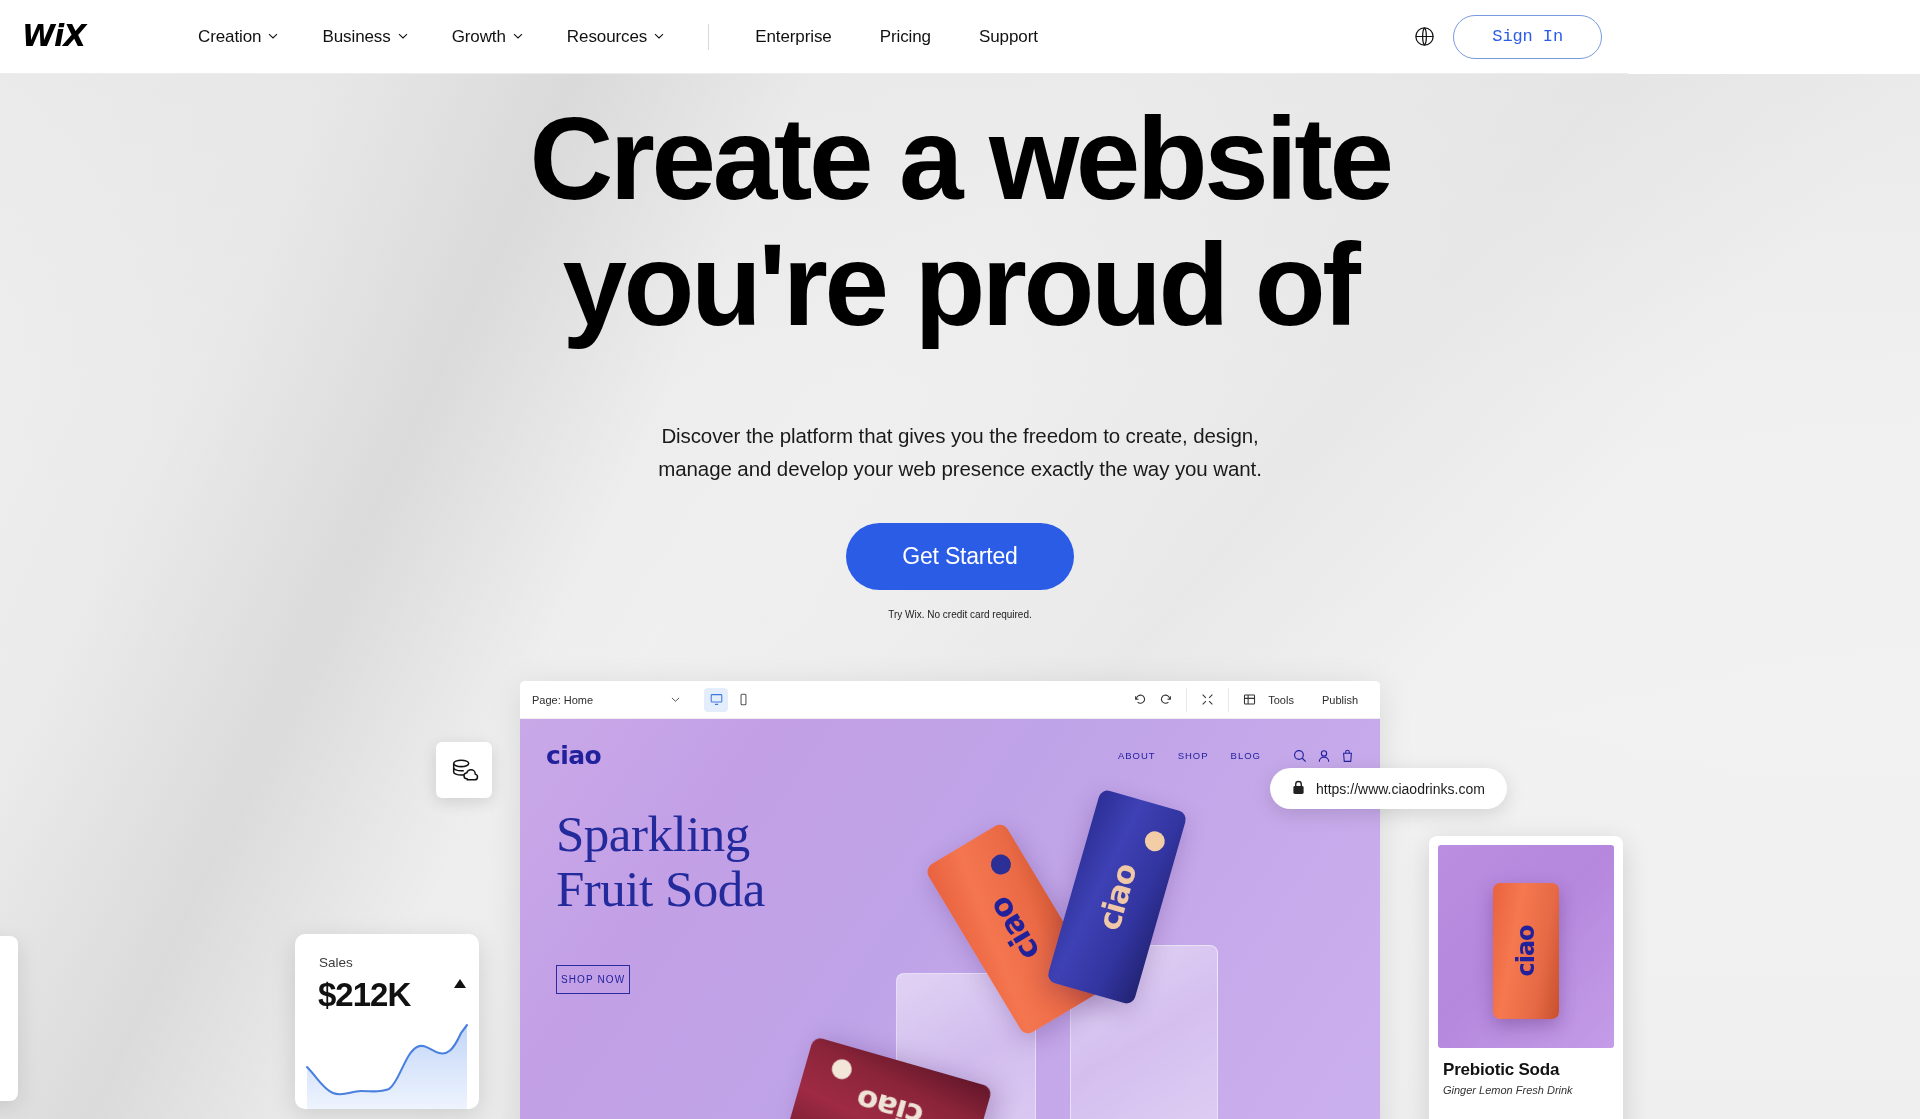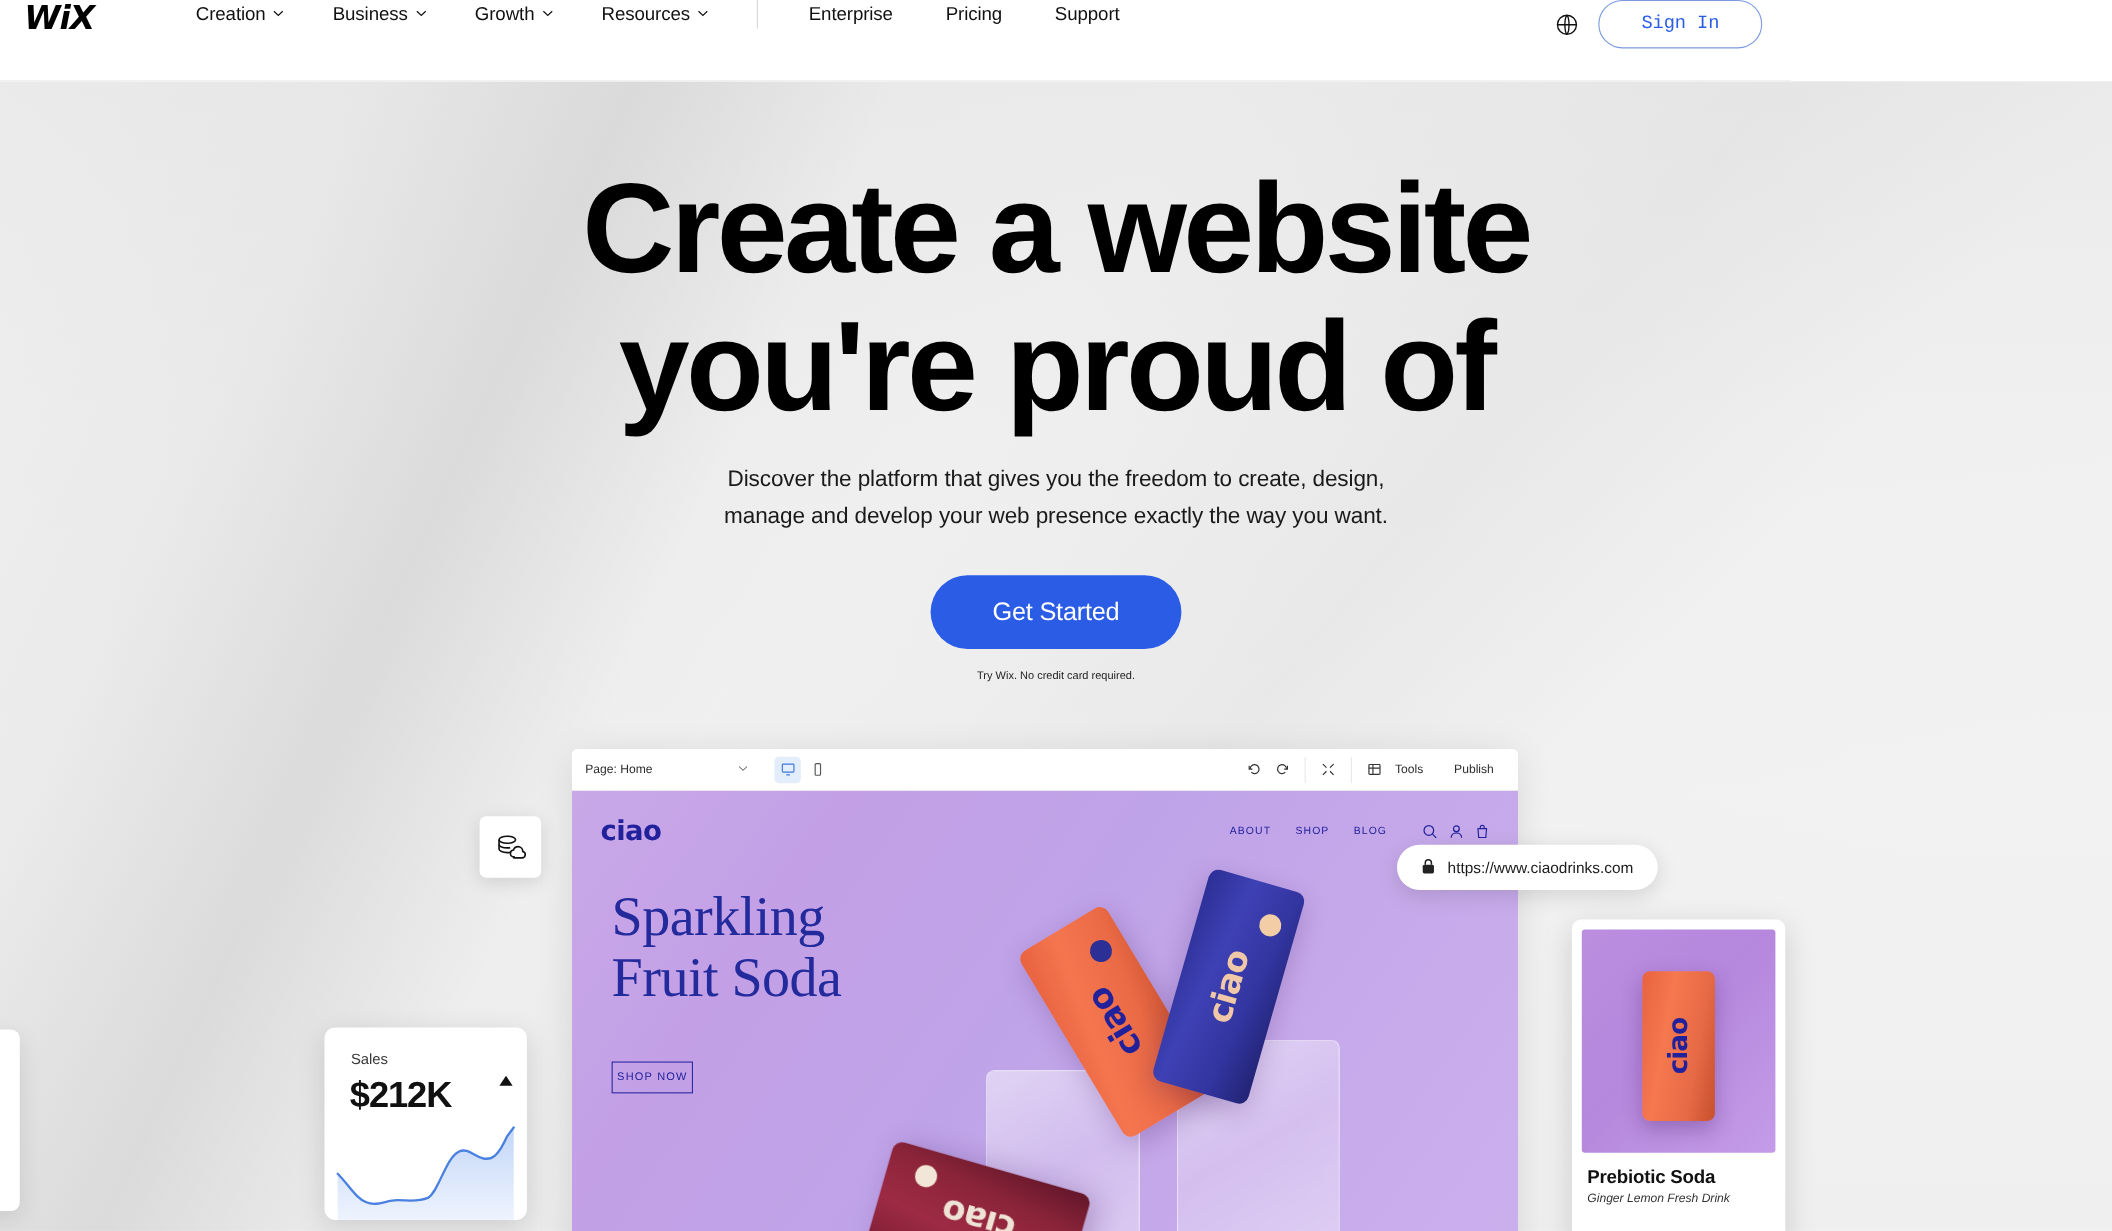--- a/index.html
+++ b/index.html
@@ -8,22 +8,22 @@
     width:1920px; height:1119px;
     overflow:hidden;
     font-family:"Liberation Sans", sans-serif;
     background:#ffffff;
     -webkit-font-smoothing:antialiased;
   }
 
   
   .topnav{
     position:absolute; top:0; left:0; width:1628px; height:74px;
-    background:#fff; display:flex; align-items:flex-start;
-    border-bottom:1px solid #ececec; z-index:40;
+    background:#fff; display:flex; align-items:center;
+    border-bottom:1px solid #ececec; z-index:40;gap:20px;
   }
   .logo{ margin-left:22px; width:78px; height:34px; display:flex; align-items:center; }
   .navlinks{ display:flex; align-items:center; margin-left:56px; gap:0; }
   .navitem{
     display:flex; align-items:center; gap:7px;
     font-size:17px; color:#111; padding:0 22px; cursor:pointer;
     letter-spacing:-0.1px; white-space:nowrap;
   }
   .chev{ width:10px; height:10px; display:inline-block; position:relative; top:-1px; }
   .chev svg{ display:block; }
@@ -52,21 +52,21 @@
         rgba(236,236,236,0) 40%,
         rgba(224,224,224,0.5) 58%,
         rgba(238,238,238,0.15) 70%,
         rgba(245,245,245,0) 84%),
       linear-gradient(180deg,#eaeaea 0%, #f0f0f0 30%, #f2f2f2 62%, #efefef 100%);
     overflow:hidden;
   }
   .h1{
     position:absolute; top:22px; left:0; width:1920px;
     text-align:center; font-size:116px; line-height:1.09;
-    font-weight:700; color:#000; letter-spacing:-3.4px;margin-top:48px;
+    font-weight:700; color:#000; letter-spacing:-3.4px;
   }
   .sub{
     position:absolute; top:345px; left:0; width:1920px;
     text-align:center; font-size:20.5px; line-height:1.62;
     color:#1a1a1a; letter-spacing:-0.1px;
   }
   .cta{
     position:absolute; top:449px; left:50%; transform:translateX(-50%);
     background:#2b5ce6; color:#fff; border:none; border-radius:34px;
     width:228px; height:67px; font-size:23px; cursor:pointer;

